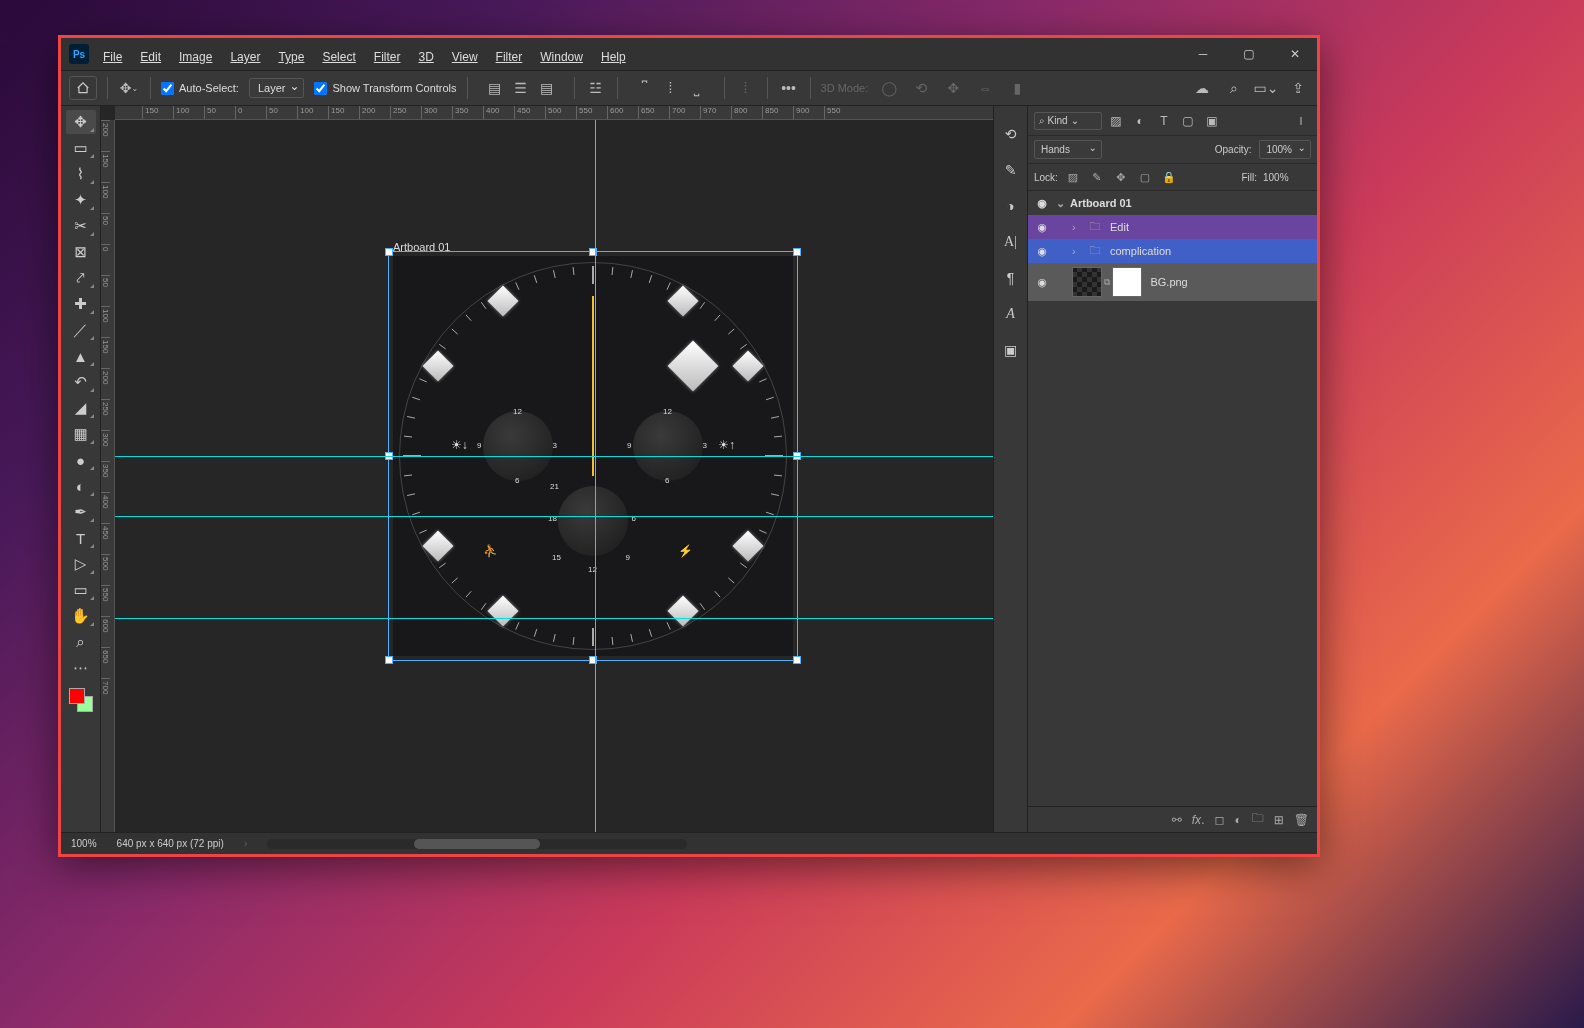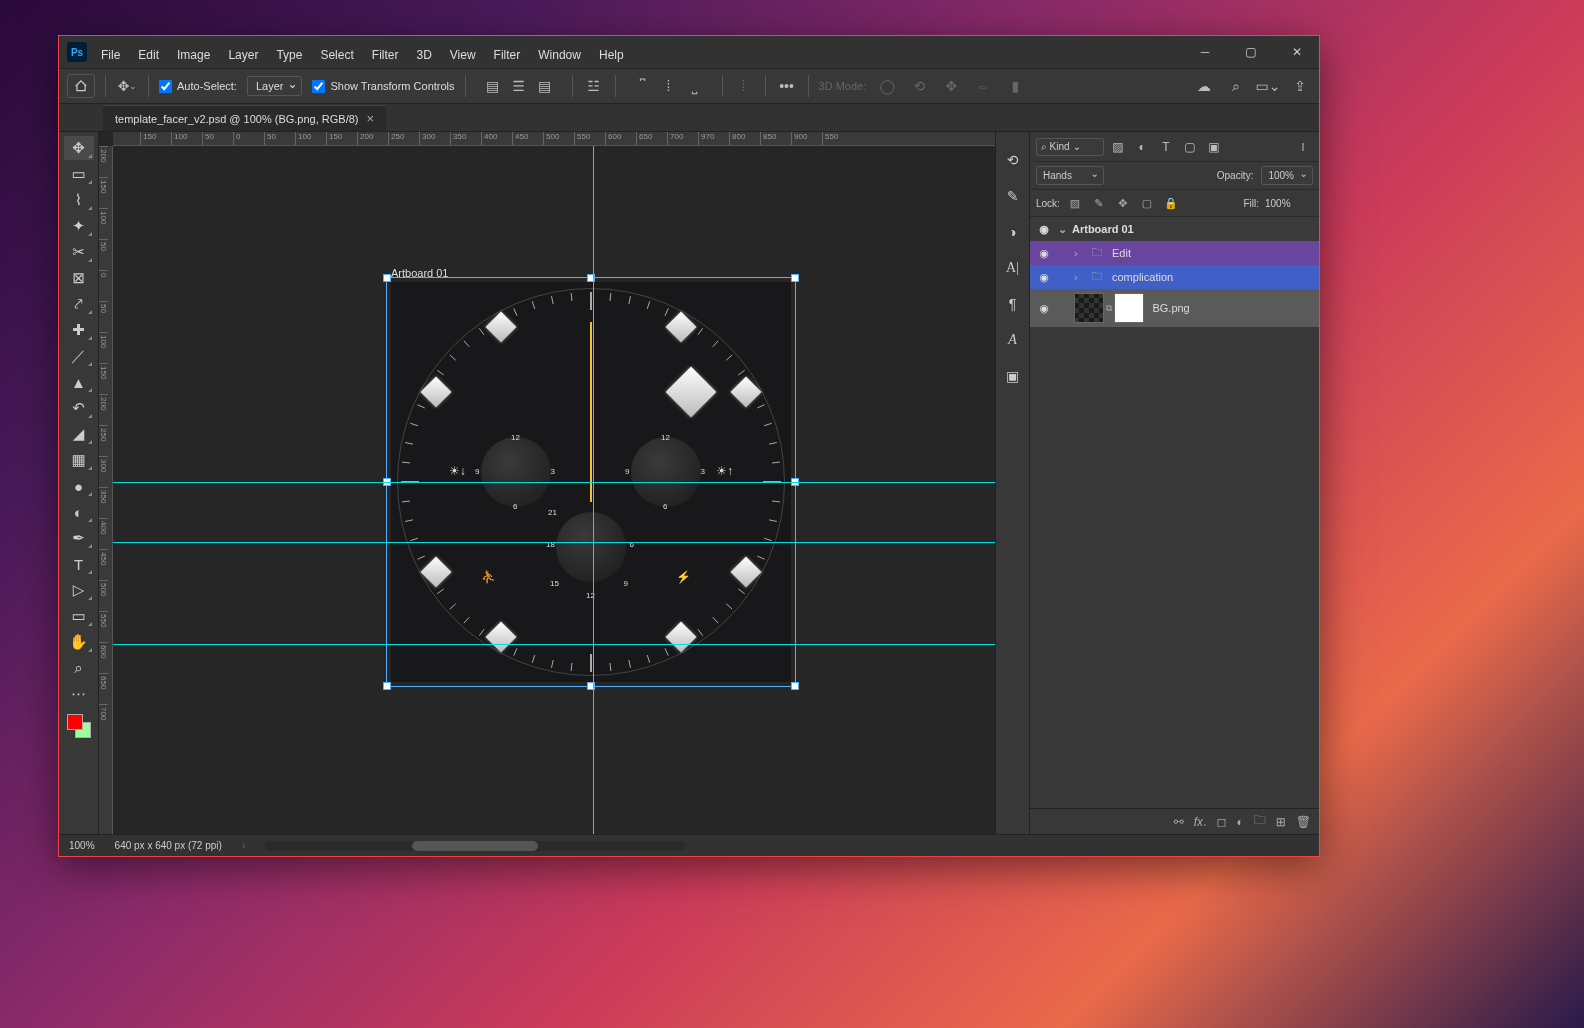--- a/index.html
+++ b/index.html
@@ -1,26 +1,26 @@
 <!DOCTYPE html>
 <html><head>
 <meta charset="utf-8">
 <style>
 * { margin: 0; padding: 0; box-sizing: border-box; font-family: -apple-system, "Segoe UI", Arial, sans-serif; }
 body { background: linear-gradient(135deg, #2a0a3a 0%, #4a1a5a 20%, #8a2a6a 40%, #ca3a5a 60%, #ea6a4a 80%, #2a1a4a 100%); min-height: 1028px; width: 1584px; overflow: hidden; }
 
-.ps-window { position: absolute; left: 58px; top: 35px; width: 1262px; height: 822px; background: #14b8a6; border: 1px solid #ef4444; box-shadow: 0 10px 40px rgba(0,0,0,0.5); display: flex; flex-direction: column; }
+.ps-window { position: absolute; left: 58px; top: 35px; width: 1262px; height: 822px; background: #14b8a6; border: 3px solid #ef4444; box-shadow: 0 10px 40px rgba(0,0,0,0.5); display: flex; flex-direction: column; }
 
 
 .titlebar { height: 32px; background: #323232; display: flex; align-items: center; padding: 0 8px; }
 .ps-logo { width: 20px; height: 20px; background: #001e36; border-radius: 3px; display: flex; align-items: center; justify-content: center; color: #31a8ff; font-size: 10px; font-weight: bold; }
 .win-controls { margin-left: auto; display: flex; gap: 18px; }
 .win-btn { width: 28px; height: 20px; display: flex; align-items: center; justify-content: center; color: #ccc; font-size: 12px; cursor: pointer; }
 .menu-items { position: absolute; top: 8px; left: 40px; display: flex; gap: 14px; color: #ddd; font-size: 12px; }
-.menu-items span { cursor: pointer; padding: 4px 2px; }
+.menu-items span { cursor: pointer; padding: 4px 2px; text-decoration: underline; }
 
 
 .optionsbar { height: 36px; background: #383838; border-top: 1px solid #222; border-bottom: 1px solid #222; display: flex; align-items: center; padding: 0 8px; gap: 10px; color: #ddd; font-size: 11px; }
 .opt-home { width: 28px; height: 24px; display: flex; align-items: center; justify-content: center; border: 1px solid #555; border-radius: 3px; }
 .opt-sep { width: 1px; height: 22px; background: #555; }
 .opt-check { display: flex; align-items: center; gap: 5px; }
 .opt-check input { width: 13px; height: 13px; }
 .opt-dropdown { background: #3a3a3a; border: 1px solid #555; padding: 3px 18px 3px 8px; border-radius: 2px; position: relative; }
 .opt-dropdown::after { content: "⌄"; position: absolute; right: 4px; top: 0; font-size: 12px; }
 .opt-icon-group { display: flex; gap: 4px; padding: 0 6px; }
@@ -190,26 +190,20 @@
     <div class="opt-icon dim">⇔</div>
     <div class="opt-icon dim">▮</div>
     <div style="margin-left:auto;display:flex;gap:10px;">
       <div class="opt-icon">☁</div>
       <div class="opt-icon">⌕</div>
       <div class="opt-icon">▭⌄</div>
       <div class="opt-icon">⇪</div>
     </div>
   </div>
 
-  <div class="tabbar">
-    <div class="doc-tab">
-      <span>template_facer_v2.psd @ 100% (BG.png, RGB/8)</span>
-      <span class="close">×</span>
-    </div>
-  </div>
 
   <div class="main-area">
 
     <div class="toolbox">
       <div class="tool active">✥<span class="corner"></span></div>
       <div class="tool">▭<span class="corner"></span></div>
       <div class="tool">⌇<span class="corner"></span></div>
       <div class="tool">✦<span class="corner"></span></div>
       <div class="tool">✂<span class="corner"></span></div>
       <div class="tool">⊠</div>

